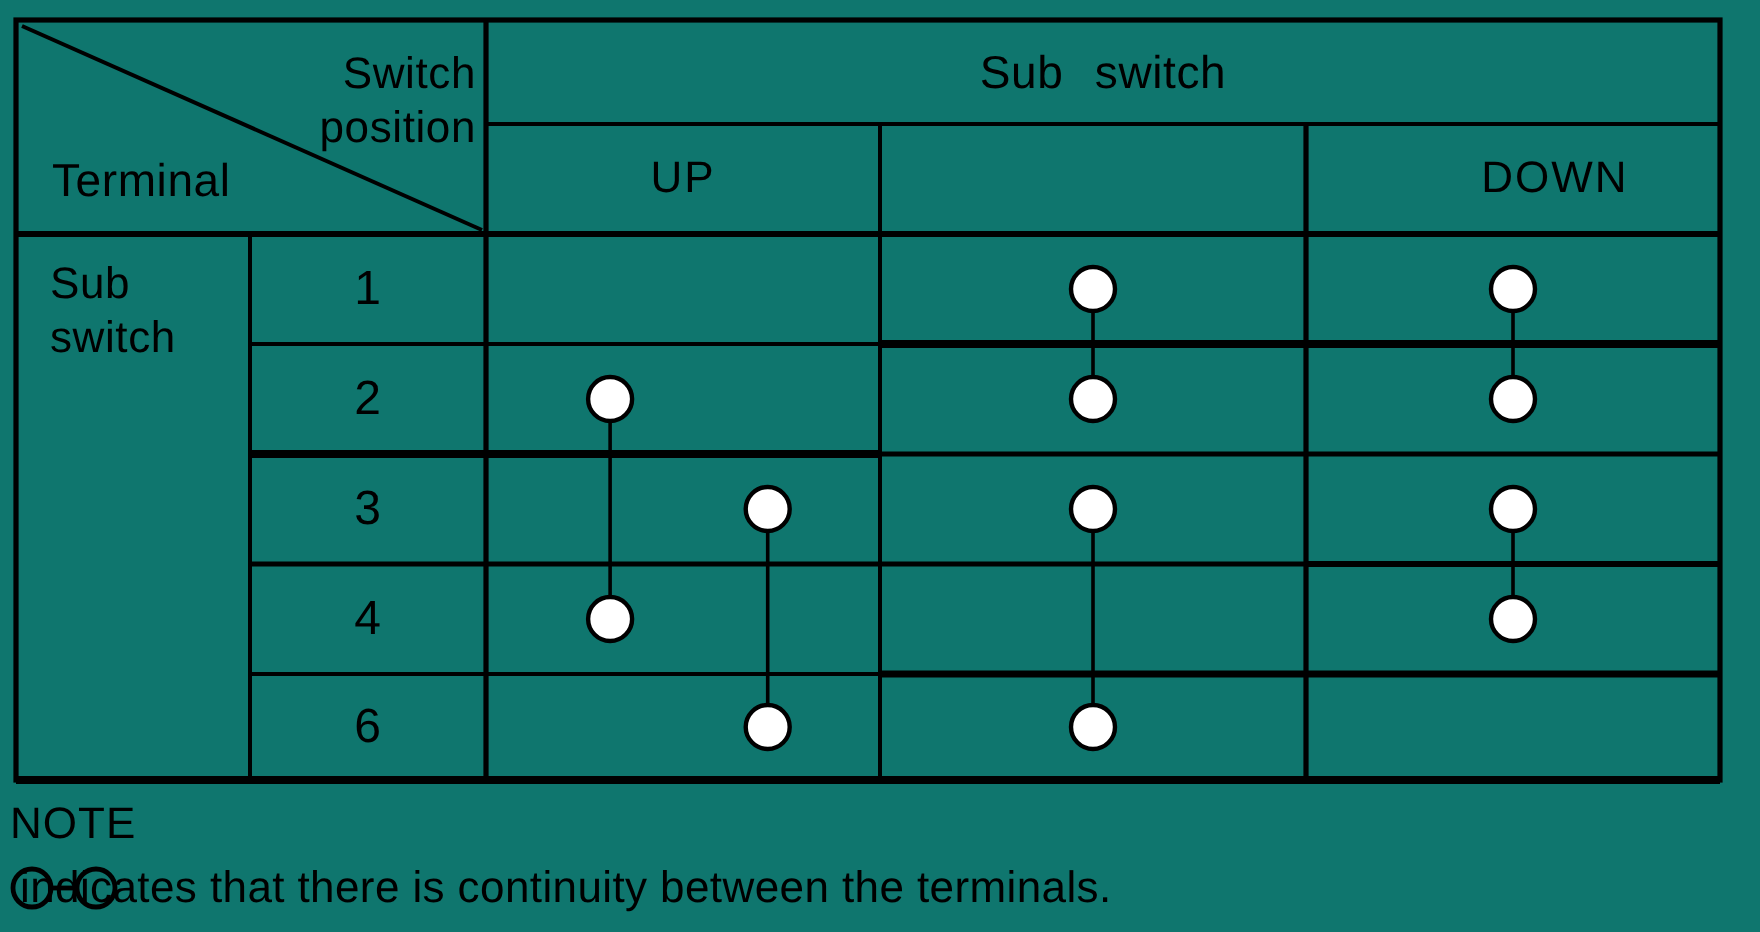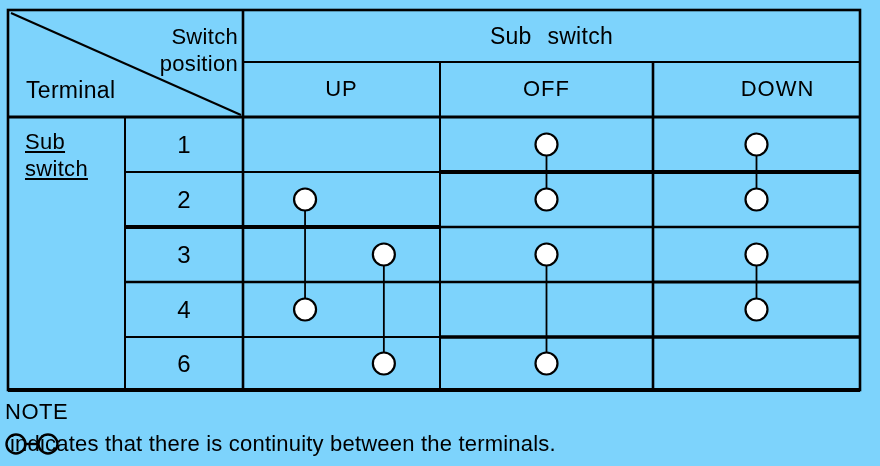--- a/index.html
+++ b/index.html
@@ -1,29 +1,29 @@
 <!DOCTYPE html>
 <html><head>
 <meta charset="utf-8">
 <style>
   html,body{margin:0;padding:0;background:#ffffff;}
   .page{
-    position:relative;width:880px;height:466px;background:#7dd3fc;
+    position:relative;width:880px;height:466px;background:#0f766e;
     font-family:"Liberation Sans", sans-serif;color:#000;
     overflow:hidden;
   }
   svg{position:absolute;left:0;top:0;}
   .lbl{position:absolute;color:#000;letter-spacing:.3px;}
   .prelines{white-space:pre-line;}
   .centerbox{display:flex;align-items:center;justify-content:center;}
   .corner-top{font-size:22px;line-height:27px;text-align:right;}
   .corner-bottom{font-size:23px;}
   .group-header{font-size:23px;word-spacing:9px;}
   .col-header{font-size:22px;letter-spacing:1px;}
-  .row-group{font-size:22px;line-height:27px;text-decoration:underline;}
+  .row-group{font-size:22px;line-height:27px;}
   .row-num{font-size:24px;}
   .note-heading{font-size:22px;letter-spacing:.5px;text-align:center;}
   .legend-row{position:absolute;left:3px;top:431px;display:flex;align-items:center;}
   .legend-text{font-size:22px;margin-left:7px;letter-spacing:.2px;}
 </style>
 </head>
 <body>
 
 <div class="page">
 
@@ -77,21 +77,20 @@
       </g>
     </svg>
 
   <div class="lbl corner-top prelines" style="left:118px;top:23px;width:120px;">Switch
 position</div>
   <div class="lbl corner-bottom" style="left:26px;top:77px;text-align:right;">Terminal</div>
 
   <div class="lbl group-header centerbox" style="left:243px;top:12px;width:617px;height:48px;">Sub switch</div>
 
   <div class="lbl col-header centerbox" style="left:243px;top:62px;width:197px;height:54px;">UP</div>
-  <div class="lbl col-header centerbox" style="left:440px;top:62px;width:213px;height:54px;">OFF</div>
   <div class="lbl col-header centerbox" style="left:653px;top:62px;width:249px;height:54px;">DOWN</div>
 
   <div class="lbl row-group prelines" style="left:25px;top:128px;">Sub
 switch</div>
 
   <div class="lbl row-num centerbox" style="left:125px;top:117px;width:118px;height:55px;">1</div>
   <div class="lbl row-num centerbox" style="left:125px;top:172px;width:118px;height:55px;">2</div>
   <div class="lbl row-num centerbox" style="left:125px;top:227px;width:118px;height:55px;">3</div>
   <div class="lbl row-num centerbox" style="left:125px;top:282px;width:118px;height:55px;">4</div>
   <div class="lbl row-num centerbox" style="left:125px;top:337px;width:118px;height:53px;">6</div>

